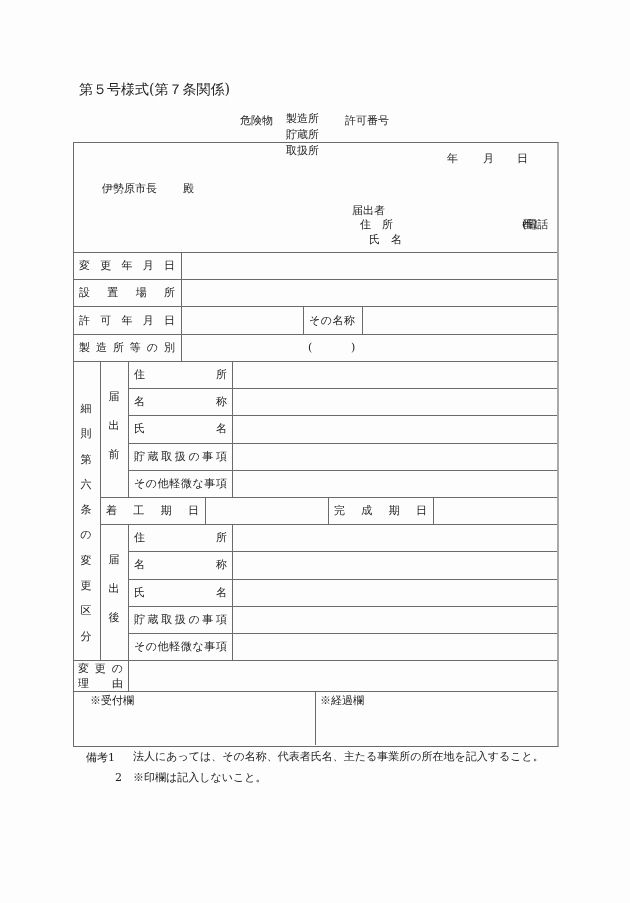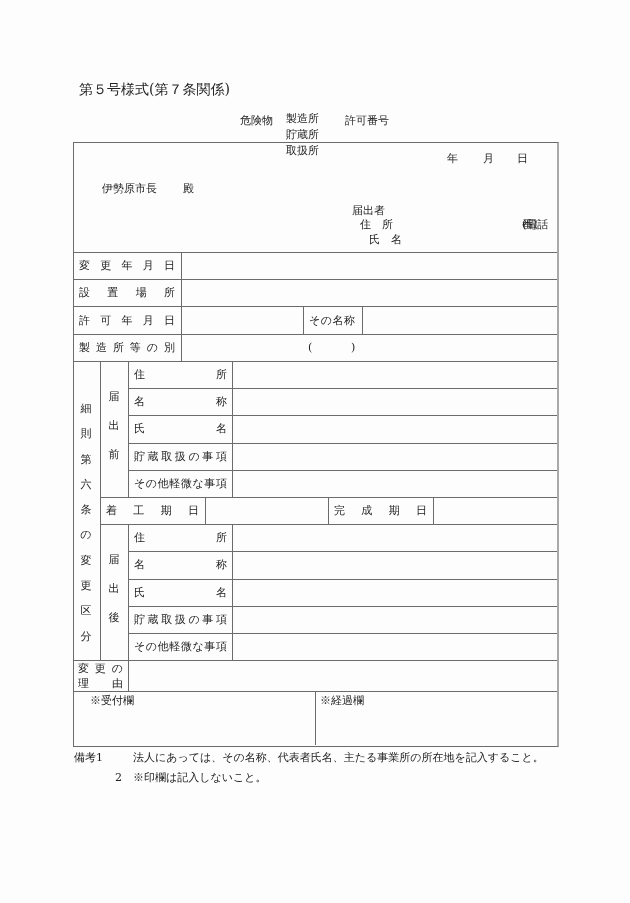--- a/index.html
+++ b/index.html
@@ -263,16 +263,16 @@
 </div>
 <div class="spread" style="left:78px; top:678px; width:45px;">
   <span>理</span>
     <span>由</span>
 </div>
 <div class="field" style="left:129px; top:661px; width:427px; height:30px;"></div>
 
 <span class="cell-text" style="left:90px; top:695px;">※受付欄</span>
 <span class="cell-text" style="left:320px; top:695px;">※経過欄</span>
 
-<span class="cell-text notes" style="left:74px; top:752px;">備考1</span>
-<span class="cell-text notes" style="left:133px; top:752px;">法人にあっては、その名称、代表者氏名、主たる事業所の所在地を記入すること。</span>
+<span class="cell-text notes" style="left:86px; top:752px;">備考1</span>
+<span class="cell-text notes" style="left:133px; top:752px;font-family:Liberation Mono, monospace;">法人にあっては、その名称、代表者氏名、主たる事業所の所在地を記入すること。</span>
 <span class="cell-text notes" style="left:115px; top:772px;">2</span>
 <span class="cell-text notes" style="left:133px; top:772px;">※印欄は記入しないこと。</span>
 
 </body></html>

